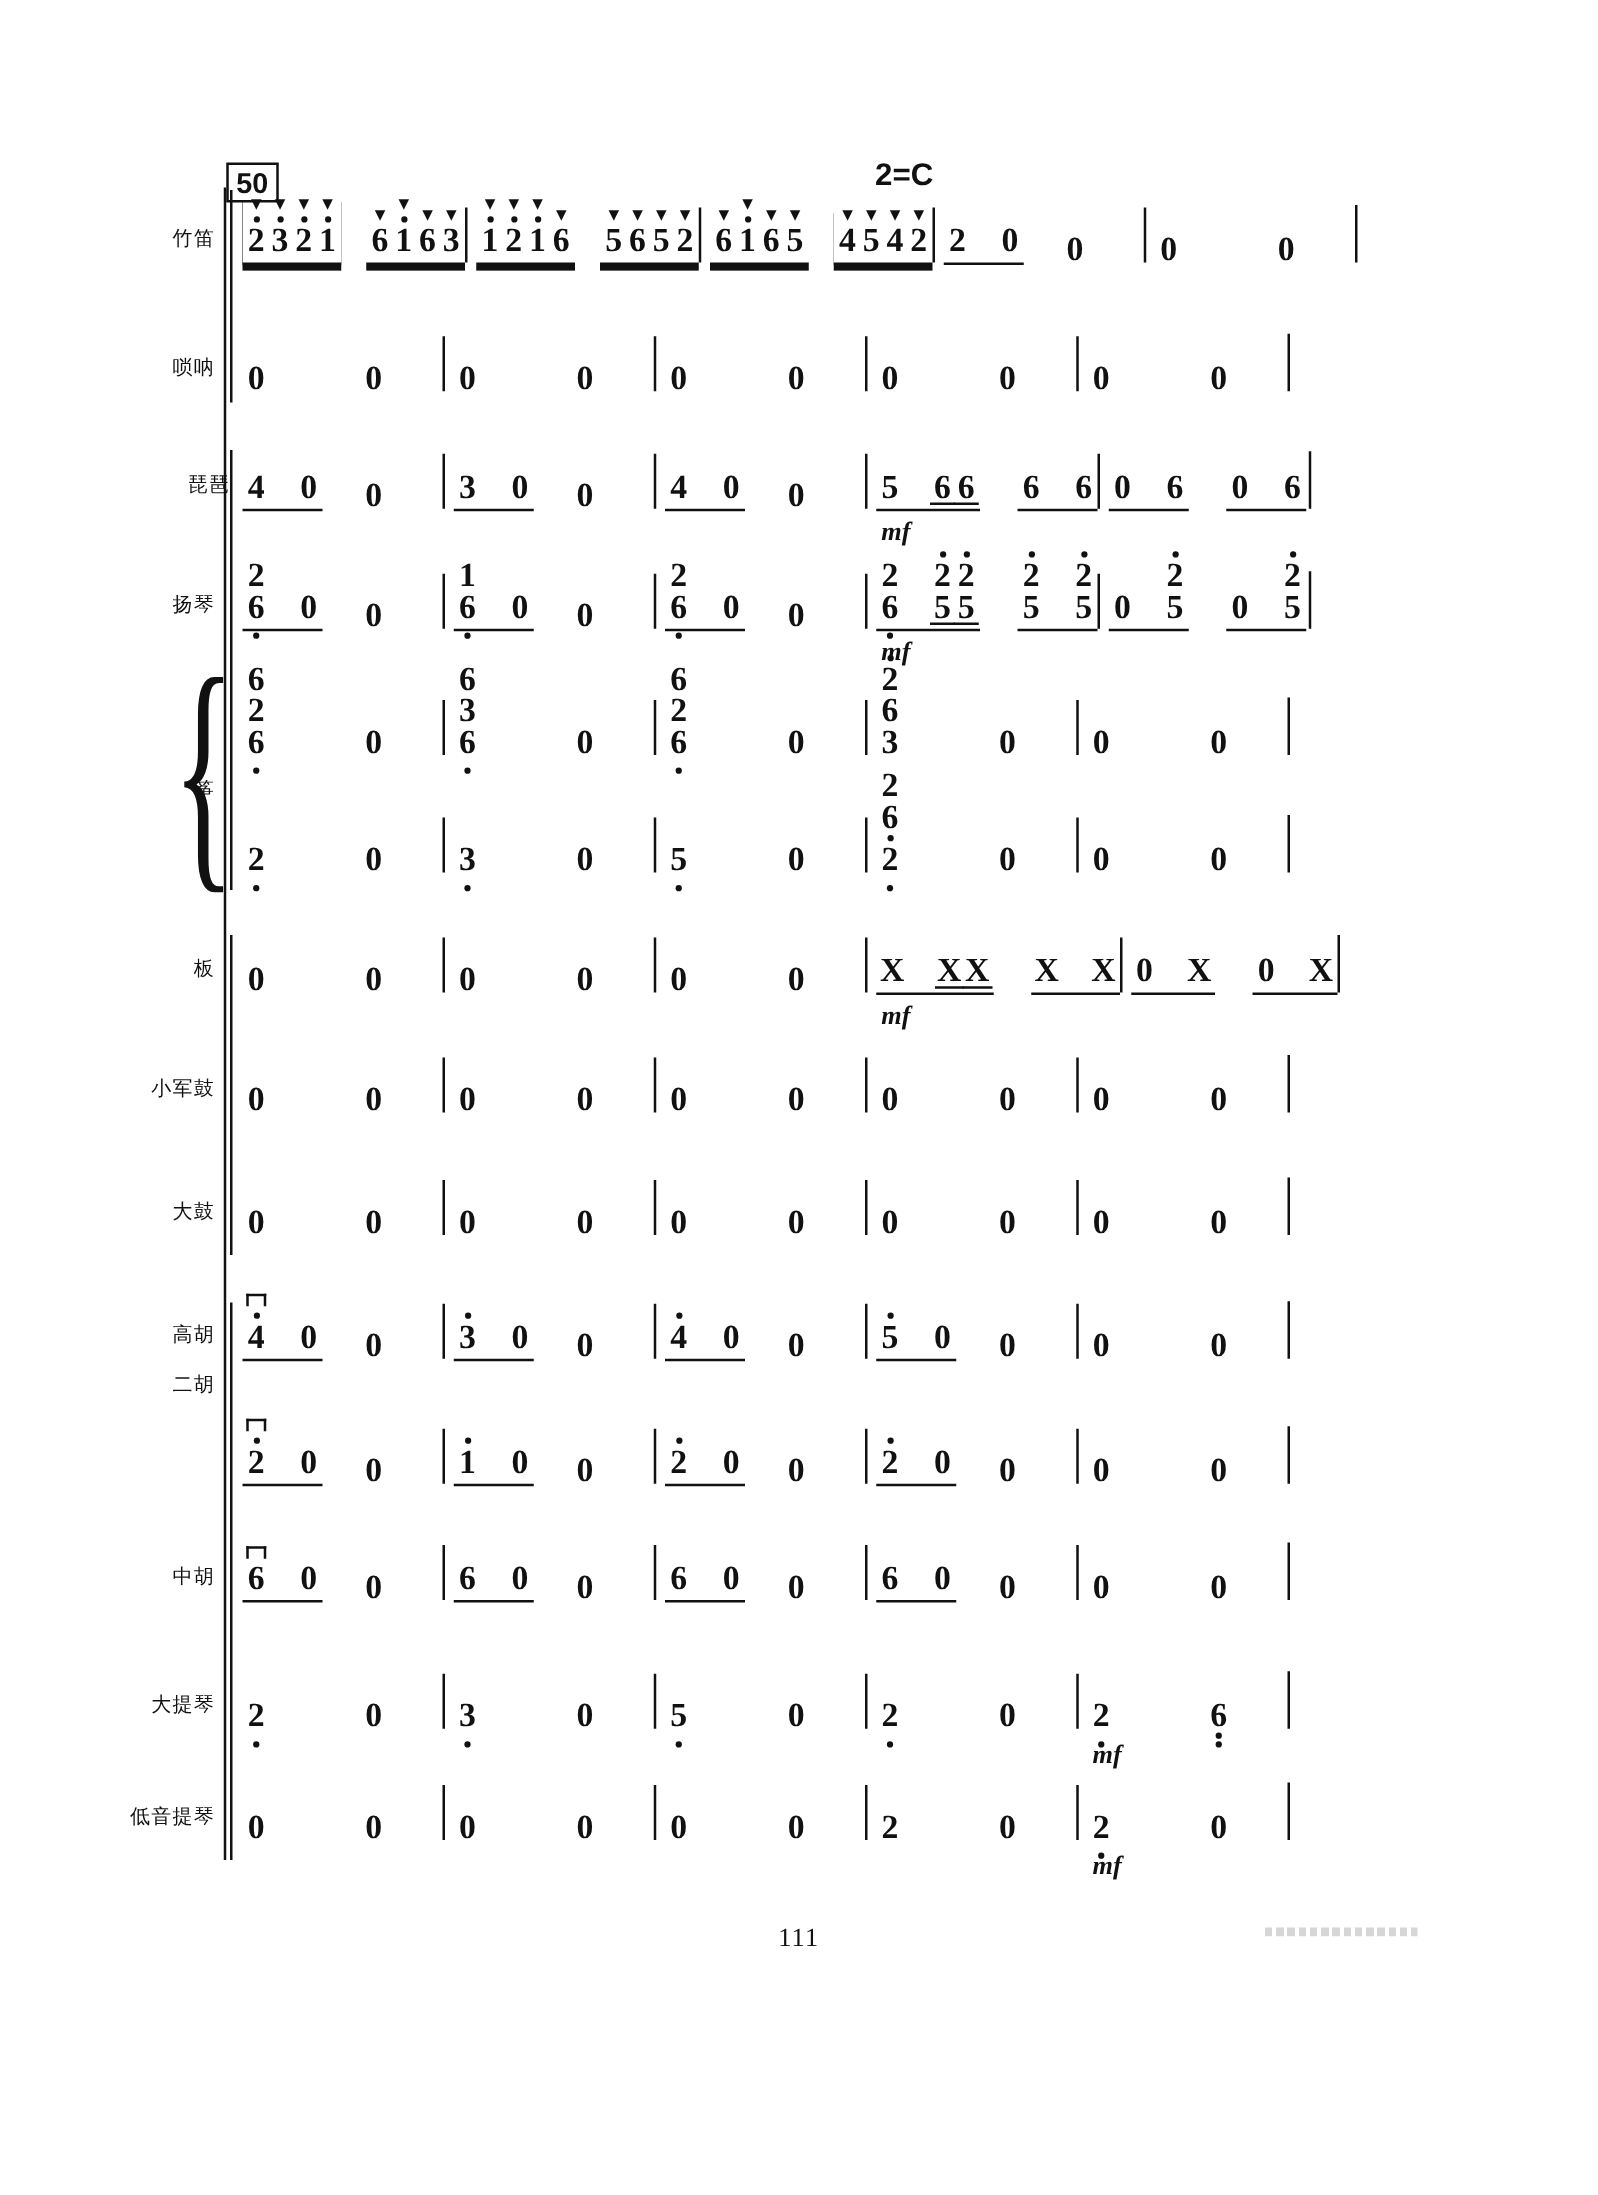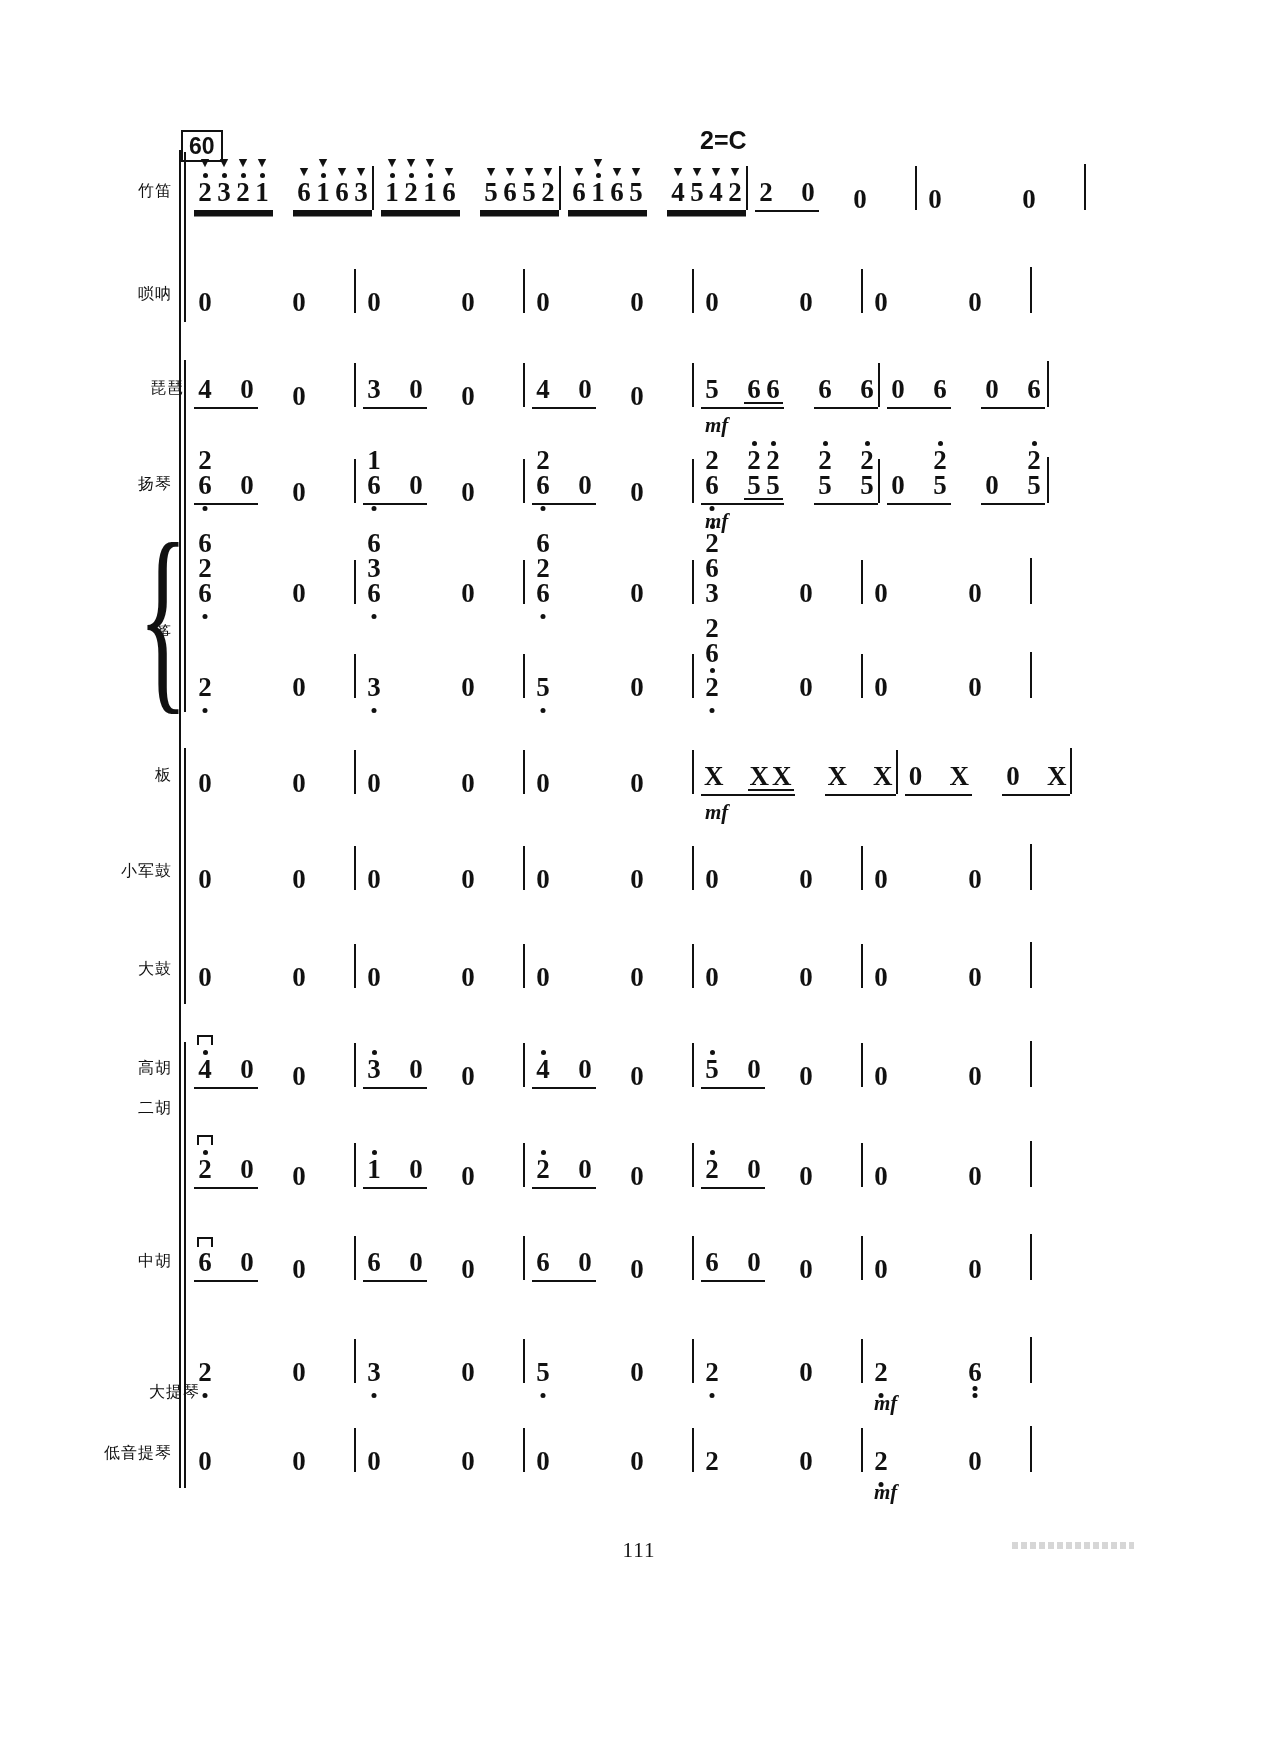--- a/index.html
+++ b/index.html
@@ -48,21 +48,21 @@
 <body>
 
 <div class="page">
   <div class="mainline"></div>
   <div class="grpline" style="top:152px;height:170px"></div>
   <div class="grpline" style="top:360px;height:352px"></div>
   <div class="grpline" style="top:748px;height:256px"></div>
   <div class="grpline" style="top:1042px;height:446px"></div>
   <div class="brace">{</div>
 
-  <div class="rehearsal">60</div>
+  <div class="rehearsal">50</div>
   <div class="keysig">2=C</div>
 
   <div id="score">
       <div class="lbl" style="top: 181px;">竹笛</div>
       <div class="staverow" style="top: 142px;">
         <div class="m">
           <div class="grp u2 u2g">
             <div class="note">
               <div class="acc">▼</div>
               <div class="hd"></div>
@@ -1083,21 +1083,21 @@
             </div>
           </div>
           <div class="grp" style="margin-left: 72px;">
             <div class="note">
               <div class="dg">0</div>
             </div>
           </div>
         </div>
         <div class="endline"></div>
       </div>
-      <div class="lbl" style="top: 1382px; padding-left: 28px;">大提琴</div>
+      <div class="lbl" style="top: 1354px;">大提琴</div>
       <div class="staverow" style="top: 1315px;">
         <div class="m">
           <div class="grp">
             <div class="note">
               <div class="dg">2</div>
               <div class="ld">
                 <div class="lddot"></div>
               </div>
             </div>
           </div>

